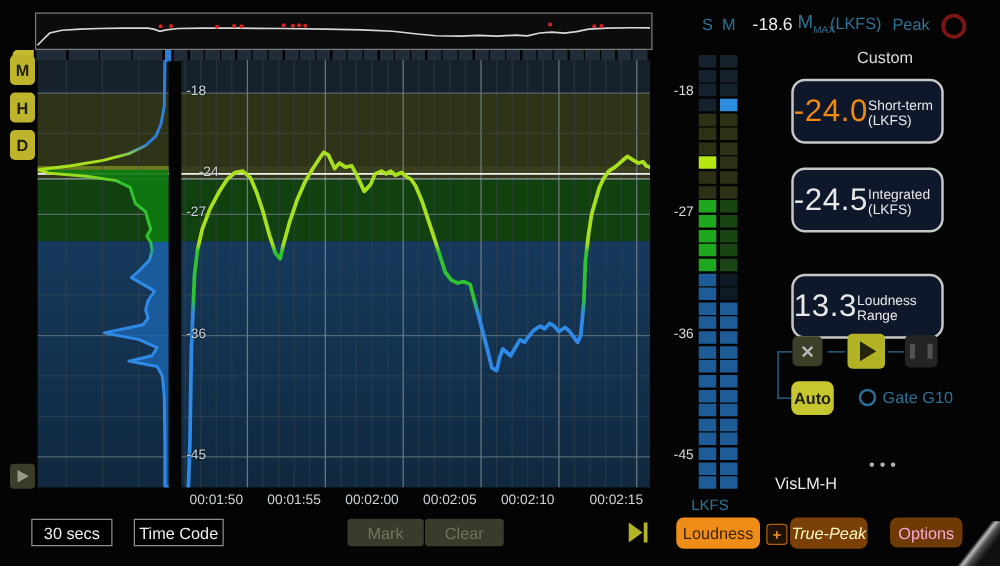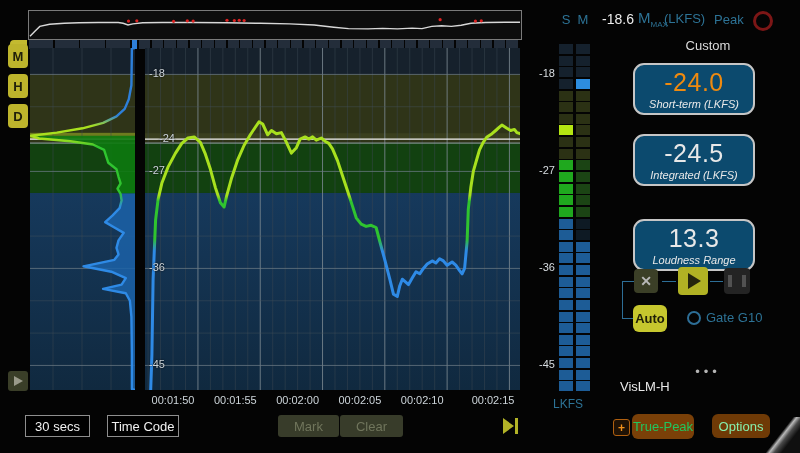--- a/index.html
+++ b/index.html
@@ -34,24 +34,24 @@
   #sm-s{left:553px;top:12px;width:26px;text-align:center;}
   #sm-m{left:570px;top:12px;width:26px;text-align:center;}
   #mmax-val{left:592px;top:11px;width:42px;text-align:right;font-size:14px;color:#eee;}
   #mmax-lbl{left:638px;top:9px;color:#2d7396;font-size:15px;}
   #mmax-sub{font-size:8px;vertical-align:-4px;}
   #mmax-unit{left:664px;top:11px;color:#2d7396;font-size:13px;}
   #peak-lbl{left:714px;top:12px;}
   #peak-ind{left:753px;top:11px;width:14px;height:14px;border:3px solid #7c1616;border-radius:50%;}
   #preset{left:620px;top:38px;width:176px;text-align:center;font-size:13px;color:#dcdcdc;}
   
-  .readout{left:633px;width:118px;height:48px;border:2px solid #c6c6c6;border-radius:11px;background:#0c4a6e;
-    display:flex;flex-direction:column;align-items:center;justify-content:center;}
+  .readout{left:633px;width:118px;height:48px;border:2px solid #c6c6c6;border-radius:11px;background:#0f172a;
+    display:flex;flex-direction:row;align-items:center;justify-content:center;}
   .readout .val{font-size:25px;line-height:26px;letter-spacing:0.5px;}
-  .readout .lab{font-size:11px;color:#e8e8e8;margin-top:3px;font-style:italic;}
+  .readout .lab{font-size:11px;color:#e8e8e8;margin-top:3px;}
   
   .tbtn{position:absolute;border-radius:4px;display:flex;align-items:center;justify-content:center;}
   #btn-x{left:634px;top:269px;width:24px;height:24px;background:#3b3f27;color:#b8b8b8;font-size:14px;font-weight:bold;}
   #btn-play{left:678px;top:267px;width:30px;height:28px;background:#b1b224;}
   #btn-play .tri{width:0;height:0;border-left:13px solid #25250d;border-top:8px solid transparent;border-bottom:8px solid transparent;margin-left:3px;}
   #btn-pause{left:724px;top:268px;width:26px;height:26px;background:#242424;}
   #btn-pause .bars{width:10px;height:12px;border-left:4px solid #525252;border-right:4px solid #525252;}
   #btn-auto{left:633px;top:305px;width:34px;height:27px;background:#c6c72e;border-radius:6px;color:#1f1f07;
     font-size:13px;font-weight:bold;display:flex;align-items:center;justify-content:center;}
   .conn{position:absolute;background:#2d6e96;}
@@ -67,23 +67,23 @@
     font-size:13px;display:flex;align-items:center;justify-content:center;}
   #markclear{left:278px;top:415px;height:22px;display:flex;gap:1px;}
   #markclear div{background:#383c2a;color:#70755c;font-size:13px;padding:0 16px;display:flex;align-items:center;border-radius:3px;}
   #skip-icon{left:503px;top:418px;display:flex;align-items:center;}
   #skip-icon .tri{width:0;height:0;border-left:11px solid #b2b327;border-top:8px solid transparent;border-bottom:8px solid transparent;}
   #skip-icon .bar{width:3px;height:16px;background:#b2b327;margin-left:1px;}
   #btn-loudness{left:541px;top:414px;width:67px;height:25px;background:#ef8d18;border-radius:6px;color:#3320033;
     color:#3a2403;font-size:13px;display:flex;align-items:center;justify-content:center;}
   #btn-plus{left:613px;top:419px;width:15px;height:15px;background:#1f1205;border:1px solid #b06010;border-radius:3px;
     color:#f0901a;font-size:12px;font-weight:bold;display:flex;align-items:center;justify-content:center;}
-  #btn-truepeak{left:632px;top:414px;width:62px;height:25px;background:#7a4008;border-radius:6px;color:#22c55e;
-    font-size:13px;display:flex;align-items:center;justify-content:center;}
-  #btn-options{left:712px;top:414px;width:58px;height:24px;background:#6f3a06;border-radius:6px;color:#86efac;
+  #btn-truepeak{left:632px;top:414px;width:62px;height:25px;background:#7a4008;border-radius:6px;color:#fef9c3;
+    font-size:13px;display:flex;align-items:center;justify-content:center;font-style:italic;}
+  #btn-options{left:712px;top:414px;width:58px;height:24px;background:#6f3a06;border-radius:6px;color:#f9a8d4;
     font-size:13px;display:flex;align-items:center;justify-content:center;}
   #corner-grip{right:0;bottom:0;width:34px;height:36px;
     background:linear-gradient(128deg,transparent 44%,#b9b9b9 50%,#4a4a4a 58%,#101010 70%);}
 </style>
 </head>
 <body>
 
 <div id="app">
 
   <svg id="overview-box" class="abs" width="492" height="28" viewBox="0 0 492 28">
@@ -384,18 +384,19 @@
   <div class="bbox" style="left:25px;width:63px">30 secs</div>
   <div class="bbox" style="left:107px;width:70px">Time Code</div>
   <div id="markclear" class="abs">
     <div>Mark</div>
     <div>Clear</div>
   </div>
   <div id="skip-icon" class="abs">
     <span class="tri"></span>
       <span class="bar"></span>
   </div>
+  <div id="btn-loudness" class="abs">Loudness</div>
   <div id="btn-plus" class="abs">+</div>
   <div id="btn-truepeak" class="abs">True-Peak</div>
   <div id="btn-options" class="abs">Options</div>
 
   <div id="corner-grip" class="abs"></div>
 </div>
 
 </body></html>

